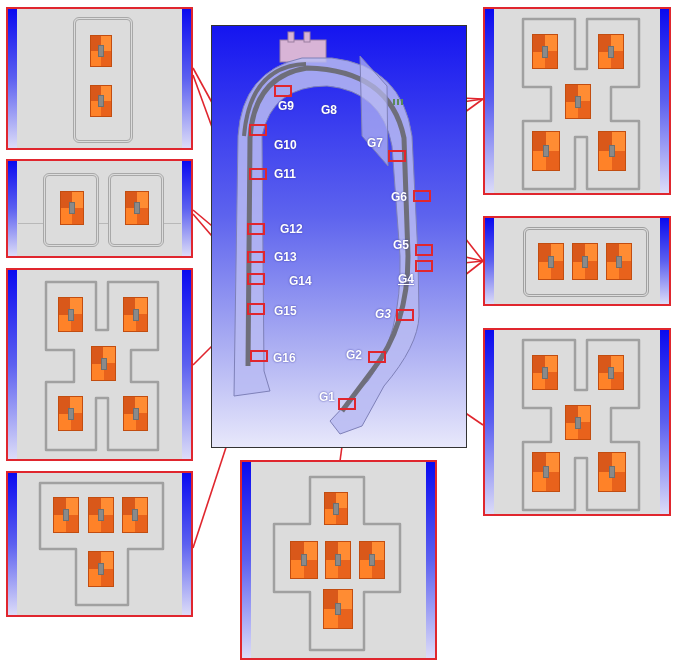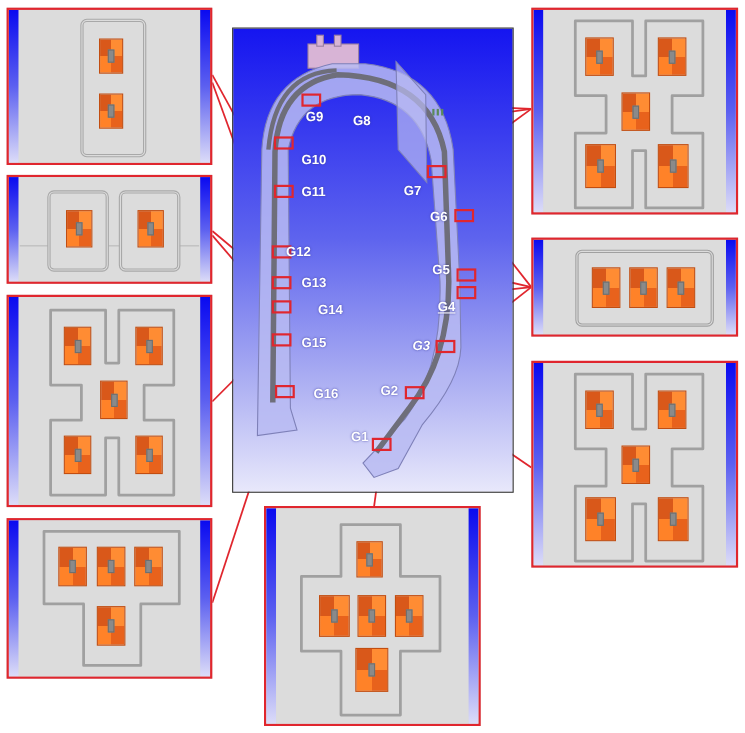--- a/index.html
+++ b/index.html
@@ -88,30 +88,30 @@
   <div class="gbox" style="left:35px;top:277px;width:18px;height:12px;"></div>
   <div class="gbox" style="left:38px;top:324px;width:18px;height:12px;"></div>
 
   
   <span class="glabel" style="left:107px;top:364px;text-align:right;">G1</span>
   <span class="glabel" style="left:134px;top:322px;">G2</span>
   <span class="glabel" style="left:163px;top:281px;font-style:italic;">G3</span>
   <span class="glabel" style="left:186px;top:246px;text-decoration:underline;">G4</span>
   <span class="glabel" style="left:181px;top:212px;">G5</span>
   <span class="glabel" style="left:179px;top:164px;">G6</span>
-  <span class="glabel" style="left:155px;top:140px;">G7</span>
+  <span class="glabel" style="left:155px;top:110px;">G7</span>
   <span class="glabel" style="left:109px;top:77px;">G8</span>
   <span class="glabel" style="left:66px;top:73px;">G9</span>
   <span class="glabel" style="left:62px;top:112px;">G10</span>
   <span class="glabel" style="left:62px;top:141px;">G11</span>
-  <span class="glabel" style="left:48px;top:196px;">G12</span>
+  <span class="glabel" style="left:68px;top:196px;">G12</span>
   <span class="glabel" style="left:62px;top:224px;">G13</span>
   <span class="glabel" style="left:62px;top:248px;padding-left:15px;">G14</span>
   <span class="glabel" style="left:62px;top:278px;">G15</span>
-  <span class="glabel" style="left:73px;top:325px;">G16</span>
+  <span class="glabel" style="left:61px;top:325px;">G16</span>
 </div>
 
 <div class="callout" style="left:6px;top:7px;width:187px;height:143px;">
   <div class="stripL"></div>
     <div class="face"></div>
     <div class="stripR"></div>
   <div class="abs" style="left:65px;top:8px;width:60px;height:126px;border:3px double #a8a8a8;border-radius:6px;box-sizing:border-box;"></div>
   <div class="gauge" style="left:82px;top:26px;"></div>
   <div class="gauge" style="left:82px;top:76px;"></div>
 </div>

